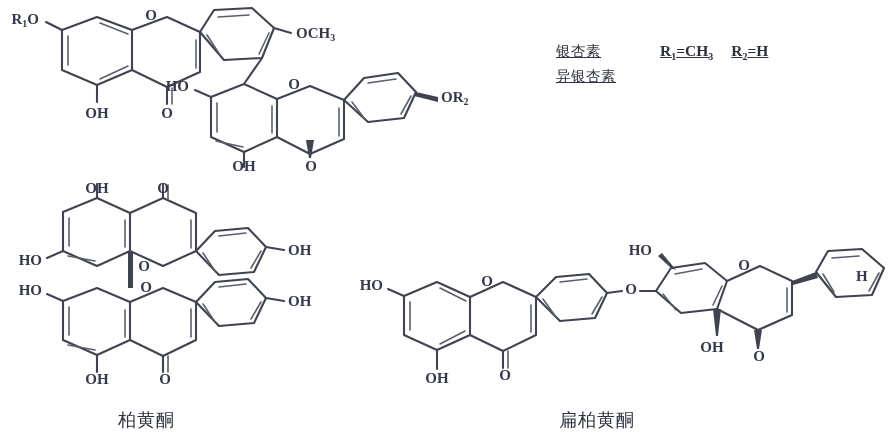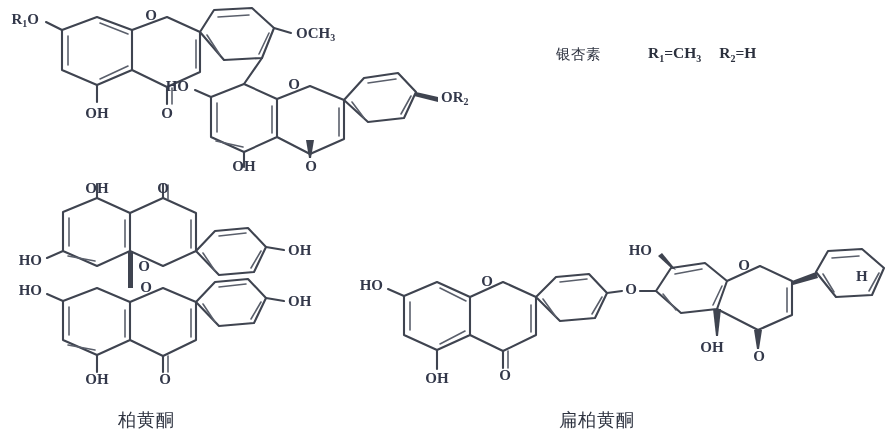--- a/index.html
+++ b/index.html
@@ -17,29 +17,29 @@
     font-family:"Liberation Serif","DejaVu Serif",serif;
     font-size:15px;font-weight:700;fill:#33384a;
     dominant-baseline:middle;
   }
   .atom-sub{font-size:10px;font-weight:700;fill:#33384a;}
   .legend-block{
     position:absolute;
     font-family:"DejaVu Sans","Liberation Sans",sans-serif;
     color:#2e3340;
   }
-  .legend-row{display:flex;align-items:center;height:25px;}
+  .legend-row{display:flex;align-items:flex-start;height:25px;text-decoration:underline;}
   .legend-name{
     width:92px;font-size:14.5px;letter-spacing:0.5px;
     font-family:"DejaVu Sans","Liberation Sans",sans-serif;
     white-space:nowrap;
   }
   .legend-eq{
     font-family:"Liberation Serif","DejaVu Serif",serif;
-    font-size:15.5px;font-weight:700;white-space:nowrap;color:#2b303d;
+    font-size:15.5px;font-weight:700;white-space:nowrap;color:#2b303d;margin-left:12px;
   }
   .legend-eq sub{font-size:10px;}
   .legend-gap{display:inline-block;width:18px;}
   .caption{
     position:absolute;
     font-family:"DejaVu Sans","Liberation Sans",sans-serif;
     font-size:18px;color:#2e3340;letter-spacing:1px;white-space:nowrap;
   }
 </style>
 </head>
@@ -265,19 +265,20 @@
 </div>
 
 <div class="legend-block" style="left:556px;top:42px;">
   <div class="legend-row">
     <span class="legend-name">银杏素</span>
     <span class="legend-eq">
       <span>R</span><sub>1</sub><span>=</span><span>CH</span><sub>3</sub><span class="legend-gap"></span><span>R</span><sub>2</sub><span>=</span><span>H</span><sub></sub>
     </span>
   </div>
   <div class="legend-row">
+    <span class="legend-name">异银杏素</span>
   </div>
 </div>
 
 <div class="caption" style="left:118px;top:408px;">柏黄酮</div>
 <div class="caption" style="left:559px;top:408px;">扁柏黄酮</div>
 
 <div class="caption" style="left:856px;top:268px;font-family:'Liberation Serif',serif;font-size:15px;font-weight:700;color:#33384a;">H</div>
 
 </body></html>

